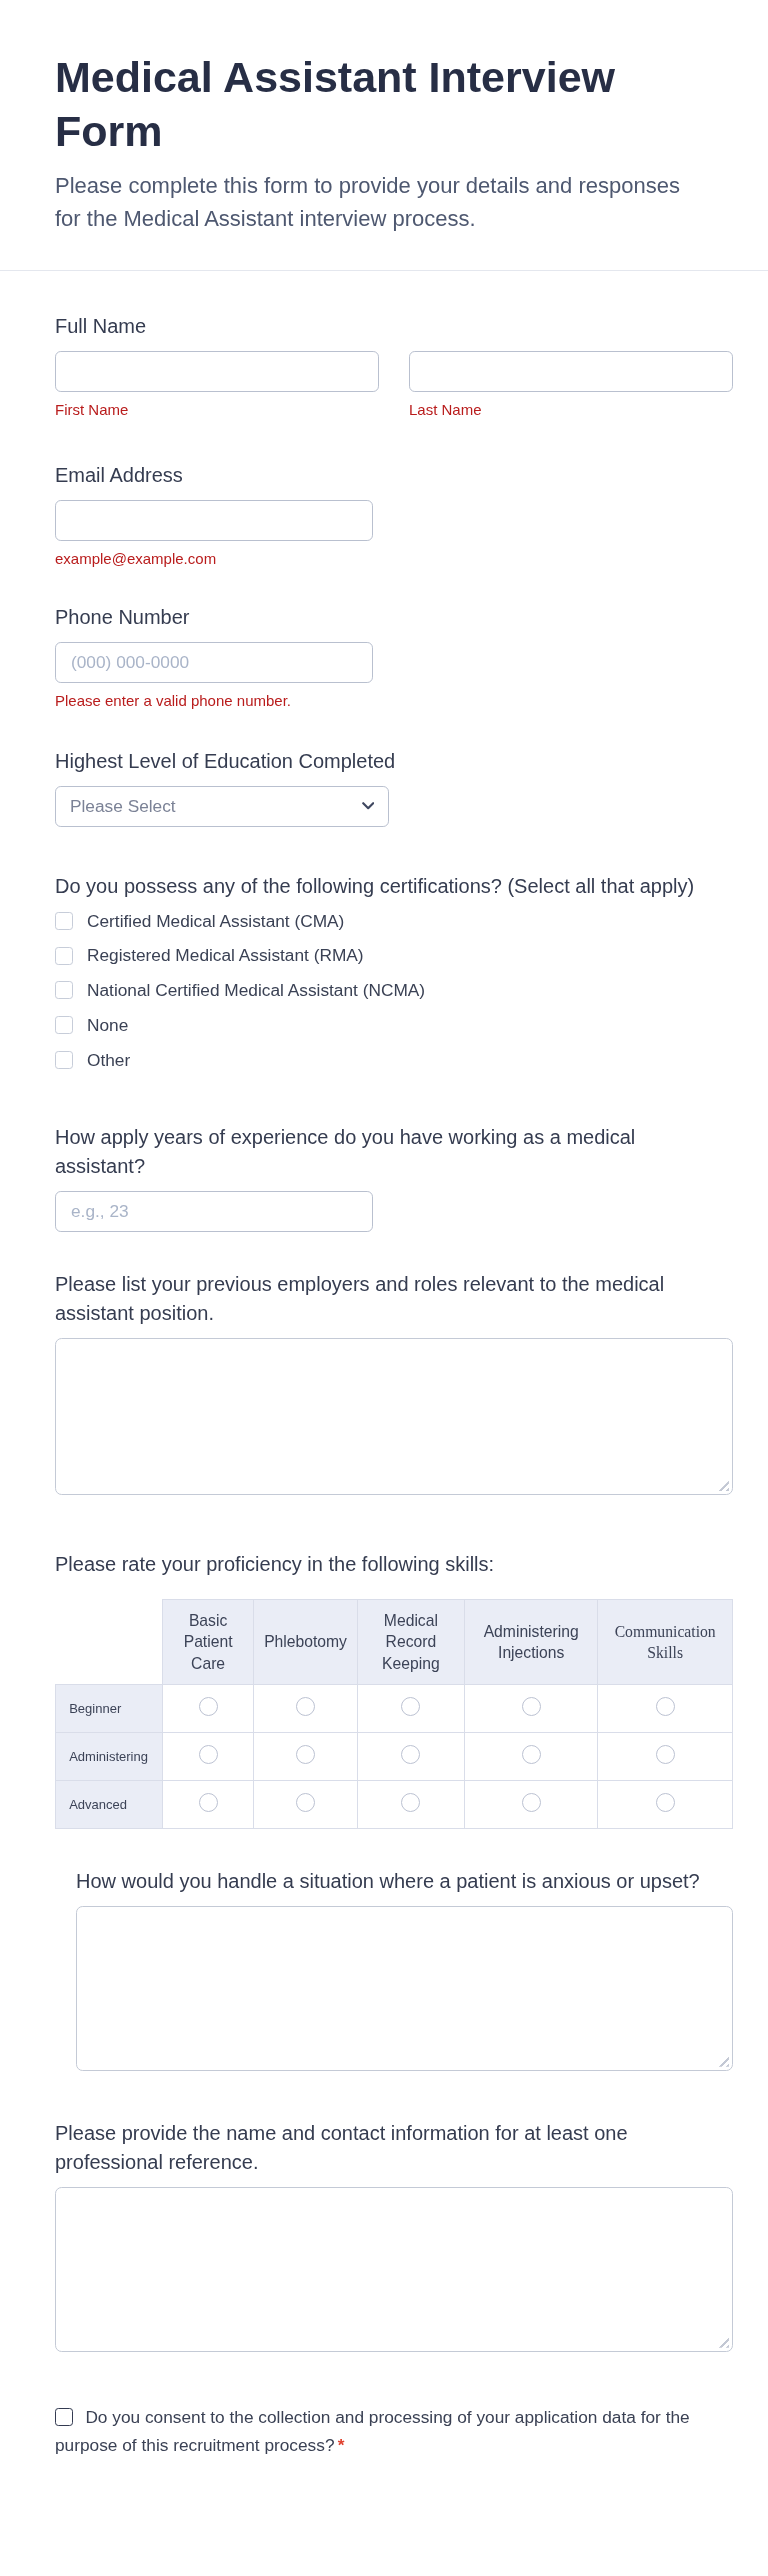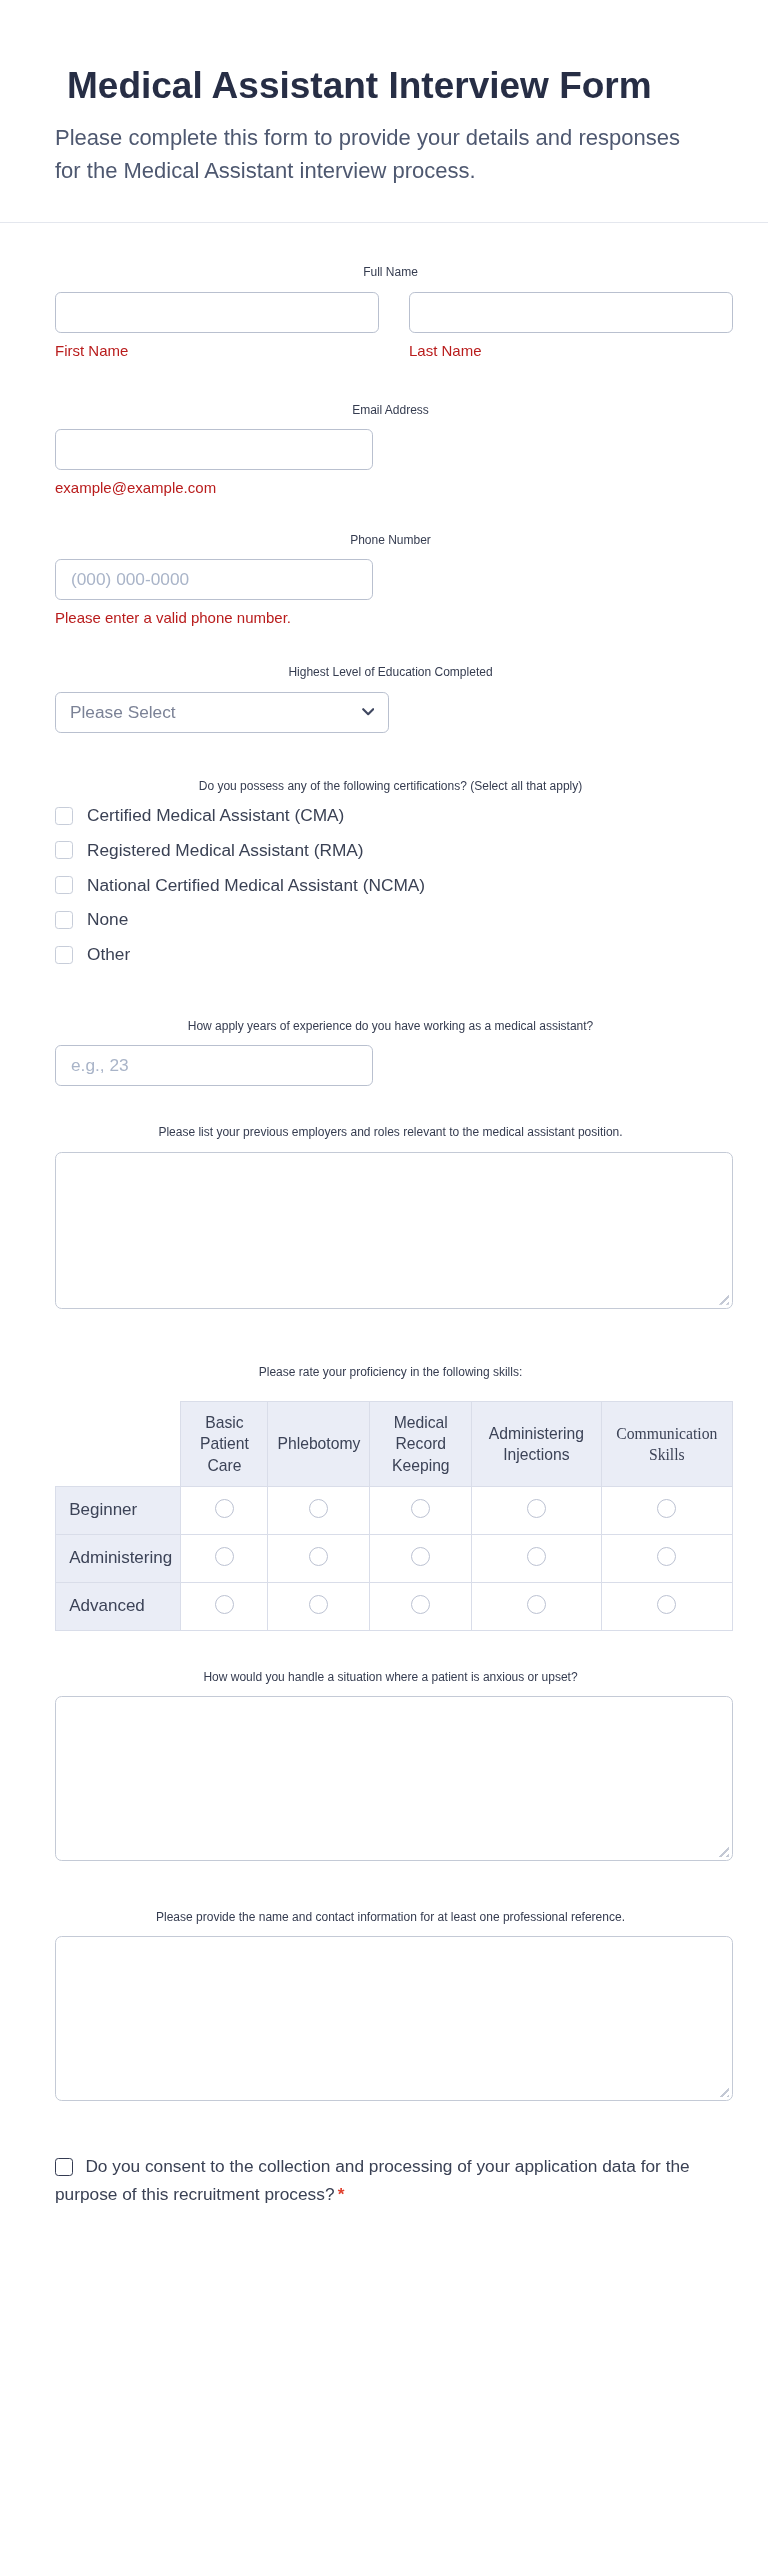--- a/index.html
+++ b/index.html
@@ -4,27 +4,27 @@
 <style>
   html,body{margin:0;padding:0;}
   body{
     width:768px;height:2576px;overflow:hidden;background:#ffffff;
     font-family:"Liberation Sans", sans-serif;color:#353c50;
     -webkit-font-smoothing:antialiased;
   }
   .page{padding:51px 35px 0 55px;}
 
   
-  .form-title{font-size:37px;font-weight:700;color:#272e45;line-height:1.25;margin:12px;}
+  .form-title{font-size:43px;font-weight:700;color:#272e45;line-height:1.25;margin:0;}
   .form-subtitle{font-size:22px;font-weight:400;color:#4e5870;line-height:1.5;margin:10px 0 0 0;max-width:653px;}
   .header-divider{border:none;border-top:1.7px solid #e4e7ee;margin:35px -35px 0 -55px;}
 
   
   .q{margin:0;}
-  .q-label{font-size:12px;font-weight:500;color:#353c50;line-height:1.45;margin-bottom:10px;max-width:671px;text-align:center;}
+  .q-label{font-size:20px;font-weight:500;color:#353c50;line-height:1.45;margin-bottom:10px;max-width:671px;}
   .sublabel{font-size:15px;font-weight:400;color:#b91c1c;margin-top:9px;}
 
   .text-input{
     box-sizing:border-box;height:41px;width:318px;border:0.8px solid #b9c0cf;border-radius:5.8px;
     font-family:"Liberation Sans",sans-serif;font-size:17.3px;color:#3a4154;padding:0 15px;outline:none;background:#fff;
   }
   .text-input::placeholder{color:#a9b4c8;opacity:1;}
 
   .name-row{display:flex;gap:30px;}
   .name-col{flex:1;}
@@ -59,21 +59,21 @@
 
   
   table.matrix{border-collapse:collapse;margin-top:20px;}
   .matrix th,.matrix td{border:0.8px solid #d9dde9;}
   .matrix th.corner{border:none;background:transparent;}
   .matrix thead th{
     background:#eaedf6;font-size:15.7px;font-weight:400;color:#3c4357;line-height:1.35;
     text-align:center;vertical-align:middle;padding:10px 5px;height:45px;
   }
   .matrix td.rowhead{
-    background:#eaedf6;font-size:17px;font-weight:400;color:#3c4357;text-align:left;
+    background:#eaedf6;font-size:13px;font-weight:400;color:#3c4357;text-align:left;
     padding:0 8.3px 0 13.2px;height:45px;
   }
   .matrix td.cell{background:#fff;text-align:center;vertical-align:middle;height:45px;}
   .radio{
     display:inline-block;box-sizing:border-box;width:19px;height:19px;border-radius:50%;
     border:1.7px solid #bcc2d2;background:#fff;
   }
   .c-basic{width:95px;} .c-phleb{width:97px;} .c-record{width:114px;} .c-inject{width:135px;} .c-comm{width:134px;font-family:Liberation Serif, serif;}
   .c-rowhead{width:99px;}
 
@@ -208,21 +208,21 @@
           <td class="cell"><span class="radio"></span></td>
           <td class="cell"><span class="radio"></span></td>
           <td class="cell"><span class="radio"></span></td>
           <td class="cell"><span class="radio"></span></td>
           <td class="cell"><span class="radio"></span></td>
         </tr>
       </tbody>
     </table>
   </div>
 
-  <div class="q" style="margin-bottom:48px;">
+  <div class="q" style="margin-bottom:48px;margin-left:21px;">
     <div class="q-label">How would you handle a situation where a patient is anxious or upset?</div>
     <div class="ta-wrap">
       <textarea class="textarea" style="height: 165px;"></textarea>
       <span class="resize-grip"></span>
     </div>
   </div>
 
   <div class="q" style="margin-bottom:51px;">
     <div class="q-label">Please provide the name and contact information for at least one professional reference.</div>
     <div class="ta-wrap">

